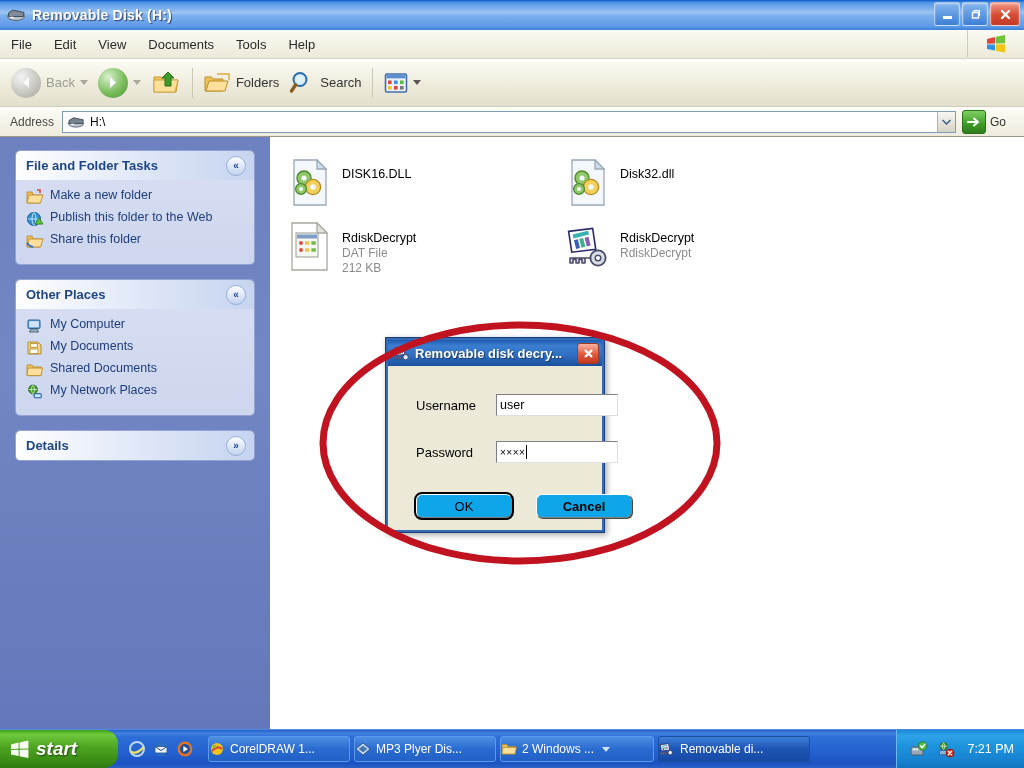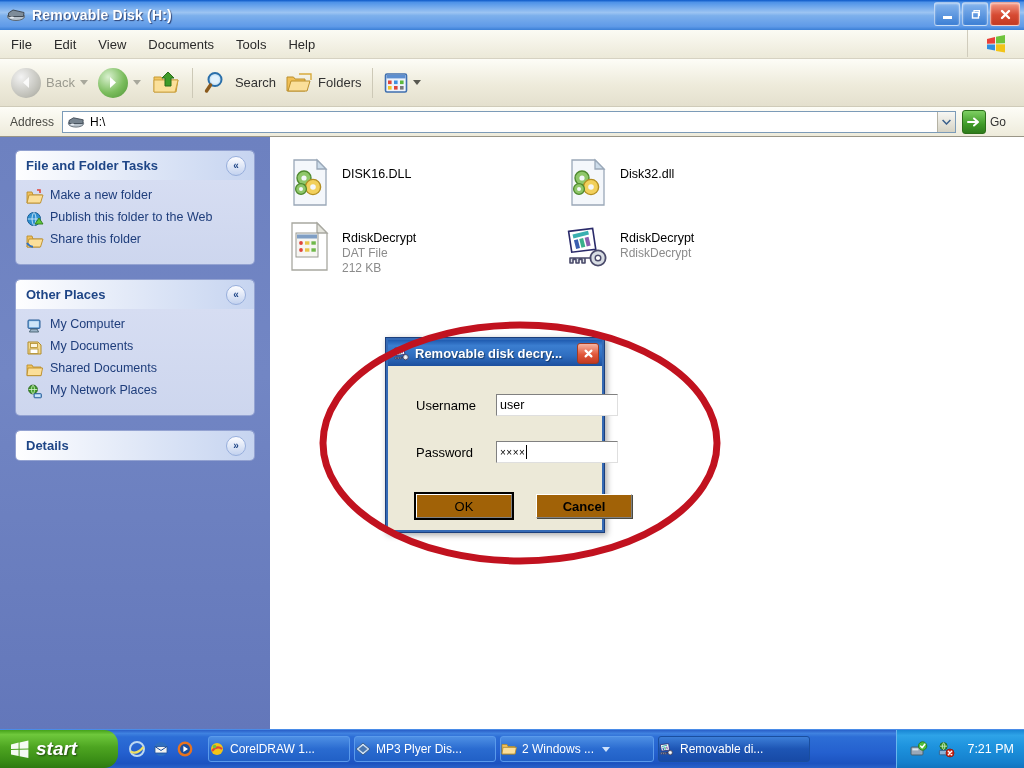--- a/index.html
+++ b/index.html
@@ -185,26 +185,26 @@
   .dlg-input{
     width:122px;height:22px;background:#fff;
     border-top:1px solid #808080;border-left:1px solid #808080;
     border-right:1px solid #dfdfdf;border-bottom:1px solid #dfdfdf;
     box-sizing:border-box;display:flex;align-items:center;padding-left:3px;
     font-size:12.5px;color:#000;position:relative;
   }
   .caret{width:1px;height:14px;background:#000;margin-left:1px;}
   .dlg-btn{
     position:absolute;width:96px;height:24px;
-    background:#a16207;
+    background:#0ea5e9;
     border-top:1px solid #fff;border-left:1px solid #fff;
     border-right:1px solid #808080;border-bottom:1px solid #808080;
     box-shadow:1px 1px 0 0 #4a4a42;
     display:flex;align-items:center;justify-content:center;
-    font-size:13px;color:#000;box-sizing:border-box;
+    font-size:13px;color:#000;box-sizing:border-box;border-radius:6px;
   }
   .dlg-btn.default{outline:2px solid #000;outline-offset:0px;}
   
   #annotation{
     position:absolute;left:318px;top:320px;width:404px;height:246px;
     pointer-events:none;
   }
   
   #taskbar{
     position:absolute;left:0;bottom:0;width:1024px;height:38px;
@@ -318,38 +318,38 @@
       <div style="width:30px;height:28px;position:relative;">
         <svg width="30" height="28" viewBox="0 0 30 28">
           <path d="M3 8 L3 23 L25 23 L27 11 L12 11 L10 8 Z" fill="#f2c663" stroke="#c79b33" stroke-width="1"></path>
           <path d="M3 11 L12 11 L27 11 L24 23 L3 23 Z" fill="#fbe09a" stroke="#c79b33" stroke-width=".8"></path>
           <path d="M17 3 L23 9 L20 9 L20 17 L14 17 L14 9 L11 9 Z" fill="#3f9b28" stroke="#2b6d1a" stroke-width="1"></path>
         </svg>
       </div>
     </div>
     <div class="tbar-sep"></div>
     <div class="tbar-btn">
+      <div style="width:27px;height:24px;position:relative;">
+        <svg width="27" height="24" viewBox="0 0 27 24">
+          <path d="M1 6 L1 20 L19 20 L19 8 L9 8 L7.5 6 Z" fill="#f0bf55" stroke="#bb8f2c" stroke-width="1"></path>
+          <path d="M5 10 L24 10 L21 20 L2 20 Z" fill="#fbdf9a" stroke="#bb8f2c" stroke-width="1"></path>
+          <path d="M13 3 L25 3 L25 9" fill="none" stroke="#d8ab3c" stroke-width="1.4"></path>
+        </svg>
+      </div>
+      <div class="tbar-label">Folders</div>
+    </div>
+    <div class="tbar-btn">
       <div style="width:26px;height:26px;position:relative;">
         <svg width="26" height="26" viewBox="0 0 26 26">
           <circle cx="11" cy="9.5" r="6.5" fill="#cfe7f7" stroke="#2a6faa" stroke-width="2"></circle>
           <circle cx="11" cy="9.5" r="4" fill="#eaf6ff" opacity=".7"></circle>
           <path d="M6.5 15 L2.5 21" stroke="#8a5a1d" stroke-width="3.4" stroke-linecap="round"></path>
         </svg>
       </div>
       <div class="tbar-label">Search</div>
-    </div>
-    <div class="tbar-btn">
-      <div style="width:27px;height:24px;position:relative;">
-        <svg width="27" height="24" viewBox="0 0 27 24">
-          <path d="M1 6 L1 20 L19 20 L19 8 L9 8 L7.5 6 Z" fill="#f0bf55" stroke="#bb8f2c" stroke-width="1"></path>
-          <path d="M5 10 L24 10 L21 20 L2 20 Z" fill="#fbdf9a" stroke="#bb8f2c" stroke-width="1"></path>
-          <path d="M13 3 L25 3 L25 9" fill="none" stroke="#d8ab3c" stroke-width="1.4"></path>
-        </svg>
-      </div>
-      <div class="tbar-label">Folders</div>
     </div>
     <div class="tbar-sep"></div>
     <div class="tbar-btn">
       <div style="width:24px;height:22px;position:relative;">
         <svg width="24" height="22" viewBox="0 0 24 22">
           <rect x="1.5" y="2" width="21" height="18" rx="1.5" fill="#eef3fb" stroke="#3f6fae" stroke-width="1.6"></rect>
           <rect x="2.5" y="3" width="19" height="3.4" fill="#5d8fd0"></rect>
           <rect x="4" y="8.5" width="3.6" height="3.6" fill="#e0453a"></rect>
           <rect x="10" y="8.5" width="3.6" height="3.6" fill="#3f8fe0"></rect>
           <rect x="16" y="8.5" width="3.6" height="3.6" fill="#5cb83c"></rect>

